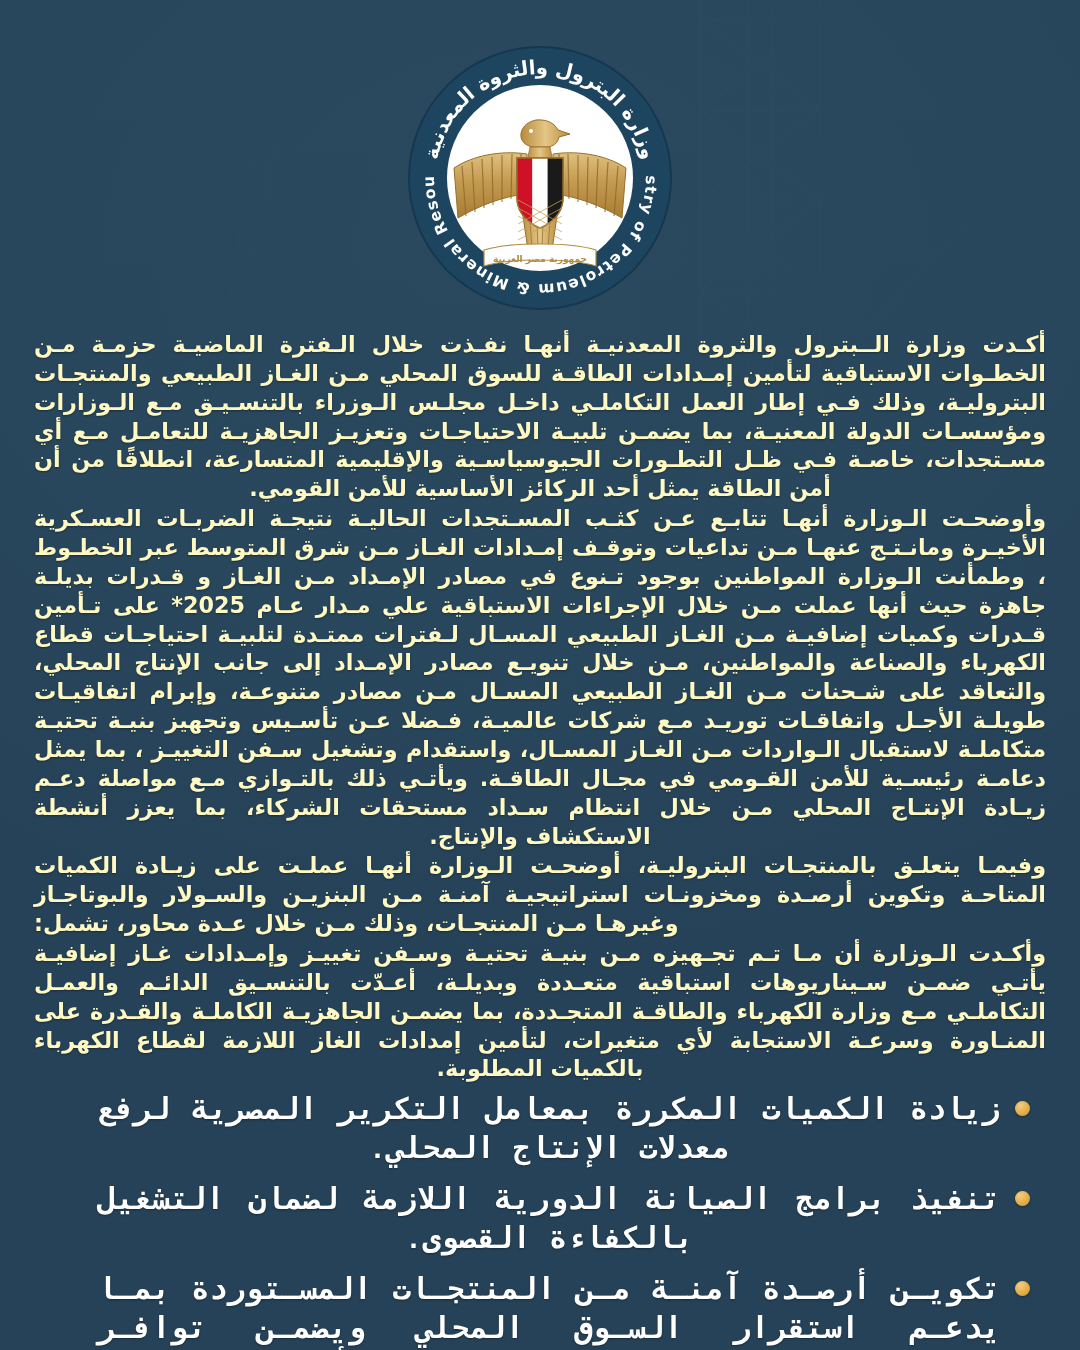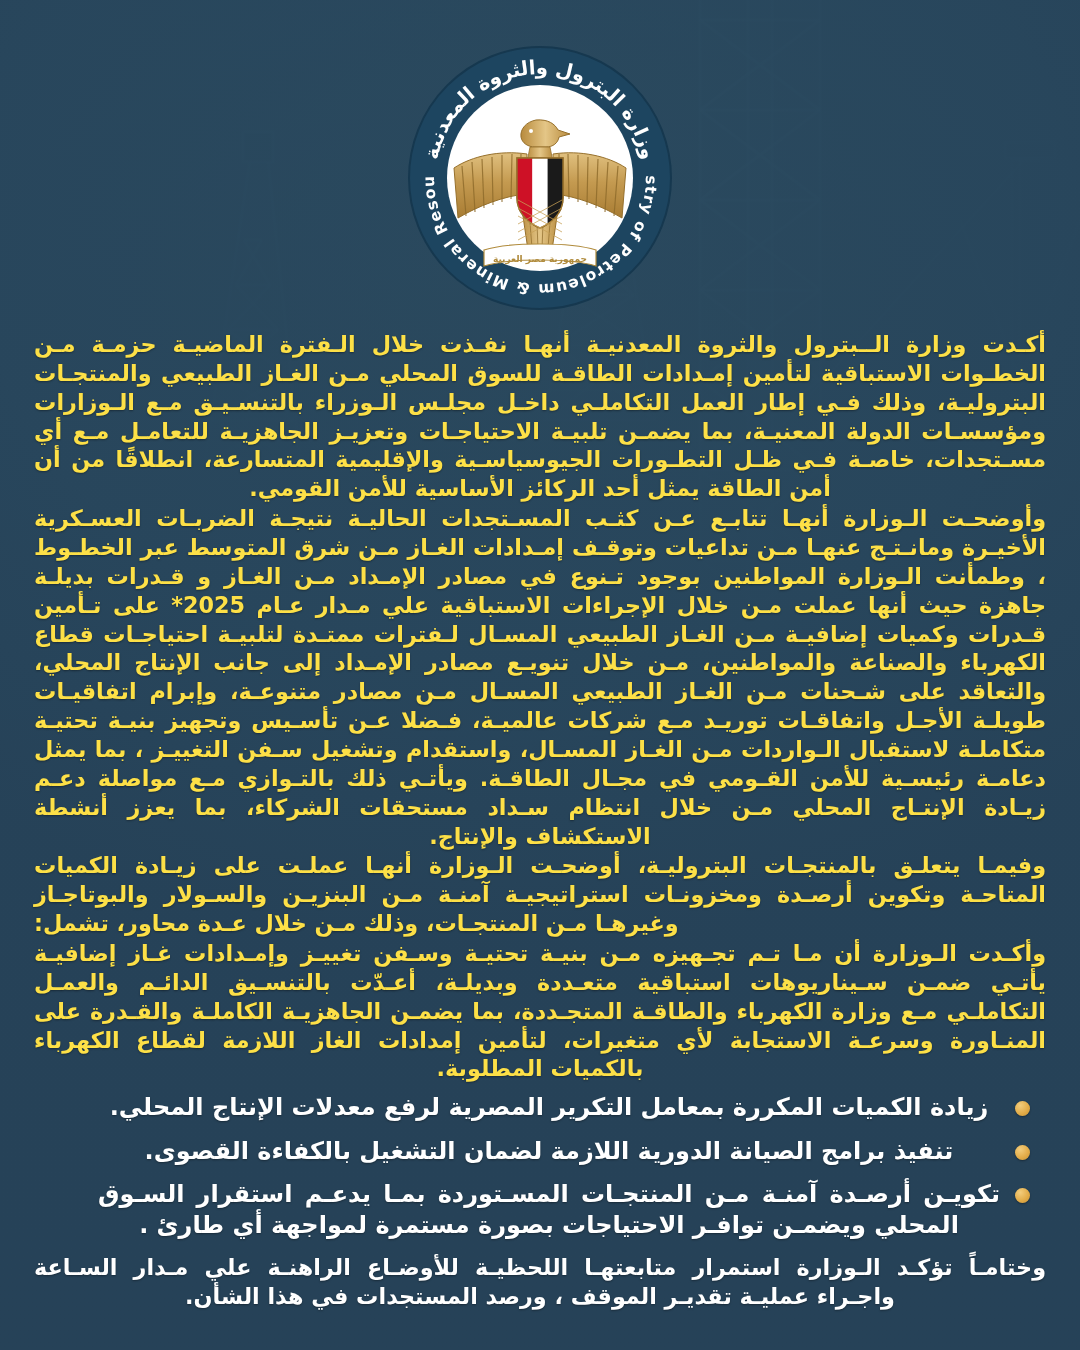--- a/index.html
+++ b/index.html
@@ -75,42 +75,43 @@
     color: #ffffff;
   }
 
   p.para {
     font-size: 22.3px;
     line-height: 1.295;
     font-weight: 700;
     text-align: justify;
     text-align-last: center;
     letter-spacing: 0px;
-    color: #fde047;
+    color: #fef9c3;
     margin-bottom: 1px;
     text-shadow: 0 1px 2px rgba(0,0,0,0.35);
   }
   p.para.last-right { text-align-last: left; }
 
   ul.bullets {
     list-style: none;
     margin: 9px 0 6px 0;
     padding: 0 16px 0 64px;
   }
   ul.bullets li {
     position: relative;
-    font-size: 24px;
+    font-size: 30px;
     line-height: 1.30;
     font-weight: 700;
     color: #ffffff;
     text-align: justify;
     text-align-last: center;
     margin-bottom: 12px;
     padding-right: 30px;
     text-shadow: 0 1px 2px rgba(0,0,0,0.35);
+    font-family: Liberation Mono, monospace;
   }
   ul.bullets li .dot {
     position: absolute;
     top: 9px;
     right: 0;
     width: 15px;
     height: 15px;
     border-radius: 50%;
     background: radial-gradient(circle at 35% 30%, #f3cd7c 0%, #e3ad4a 55%, #c9922f 100%);
     box-shadow: 0 1px 2px rgba(0,0,0,0.35);

